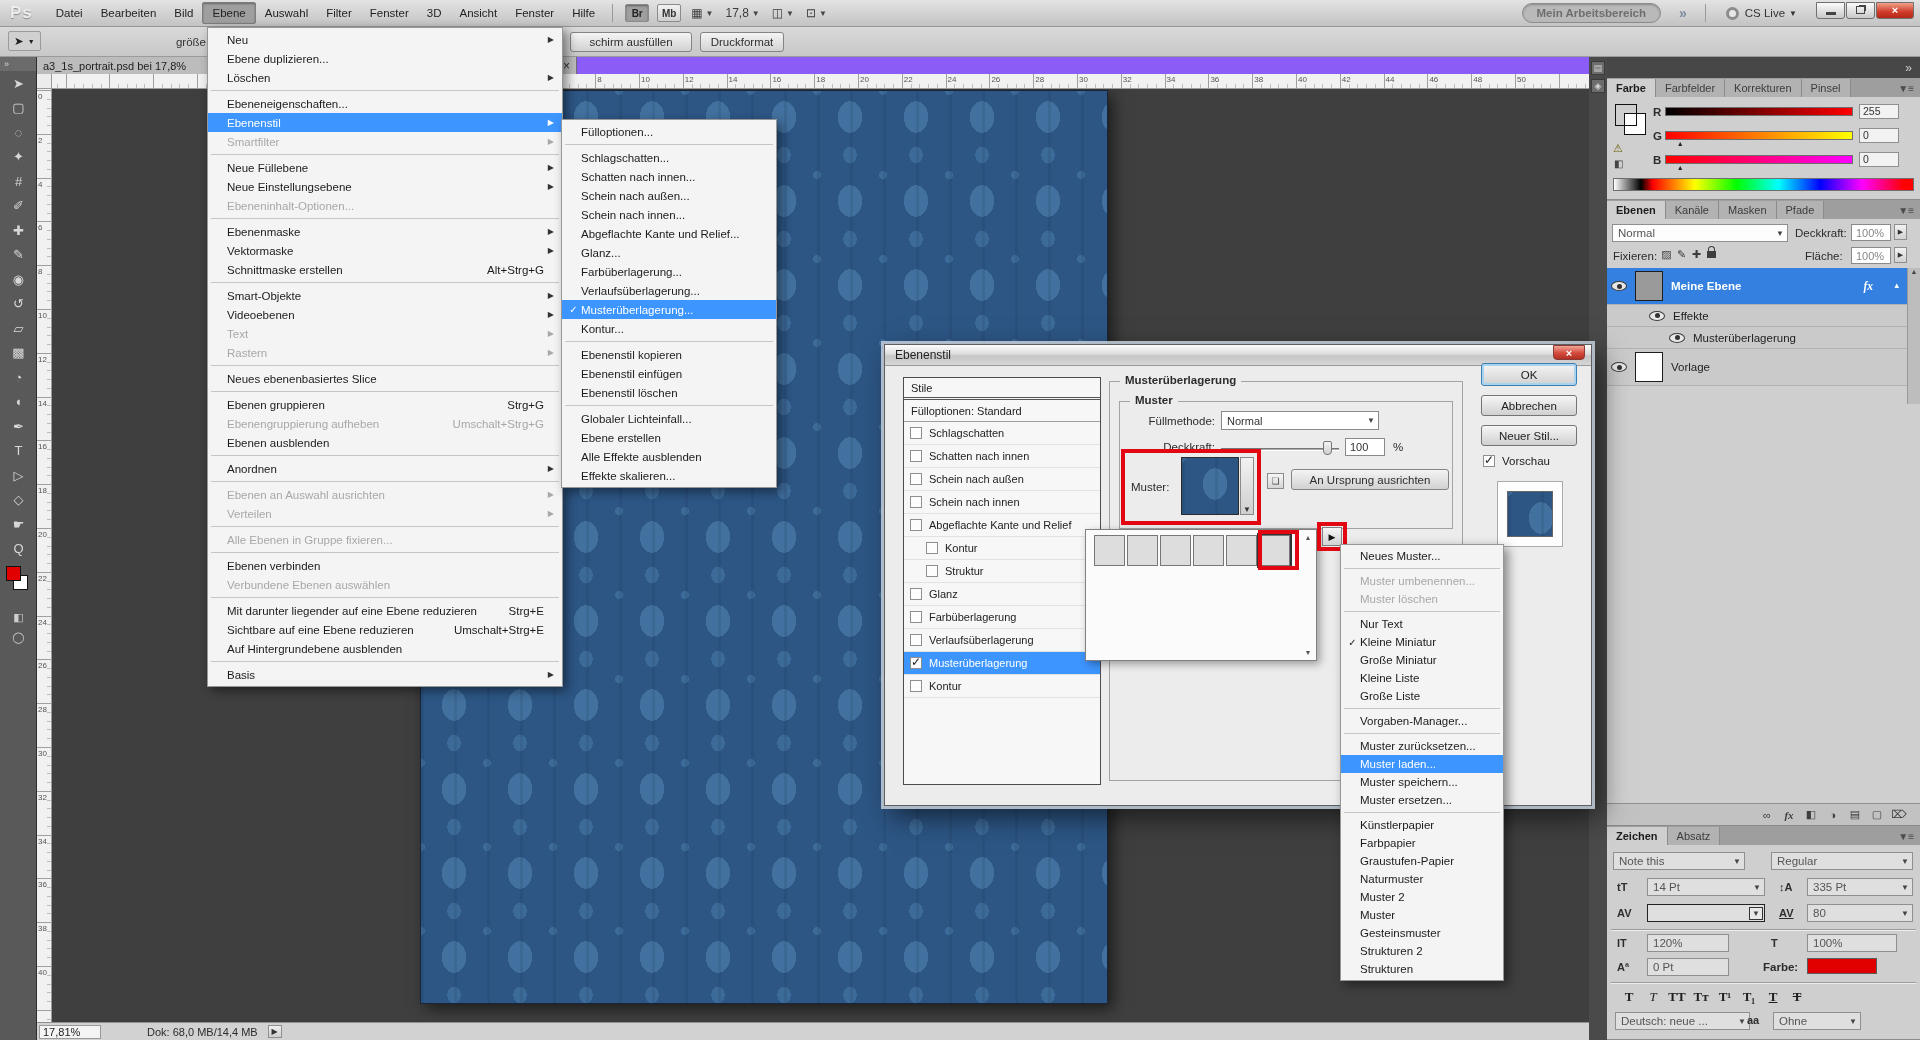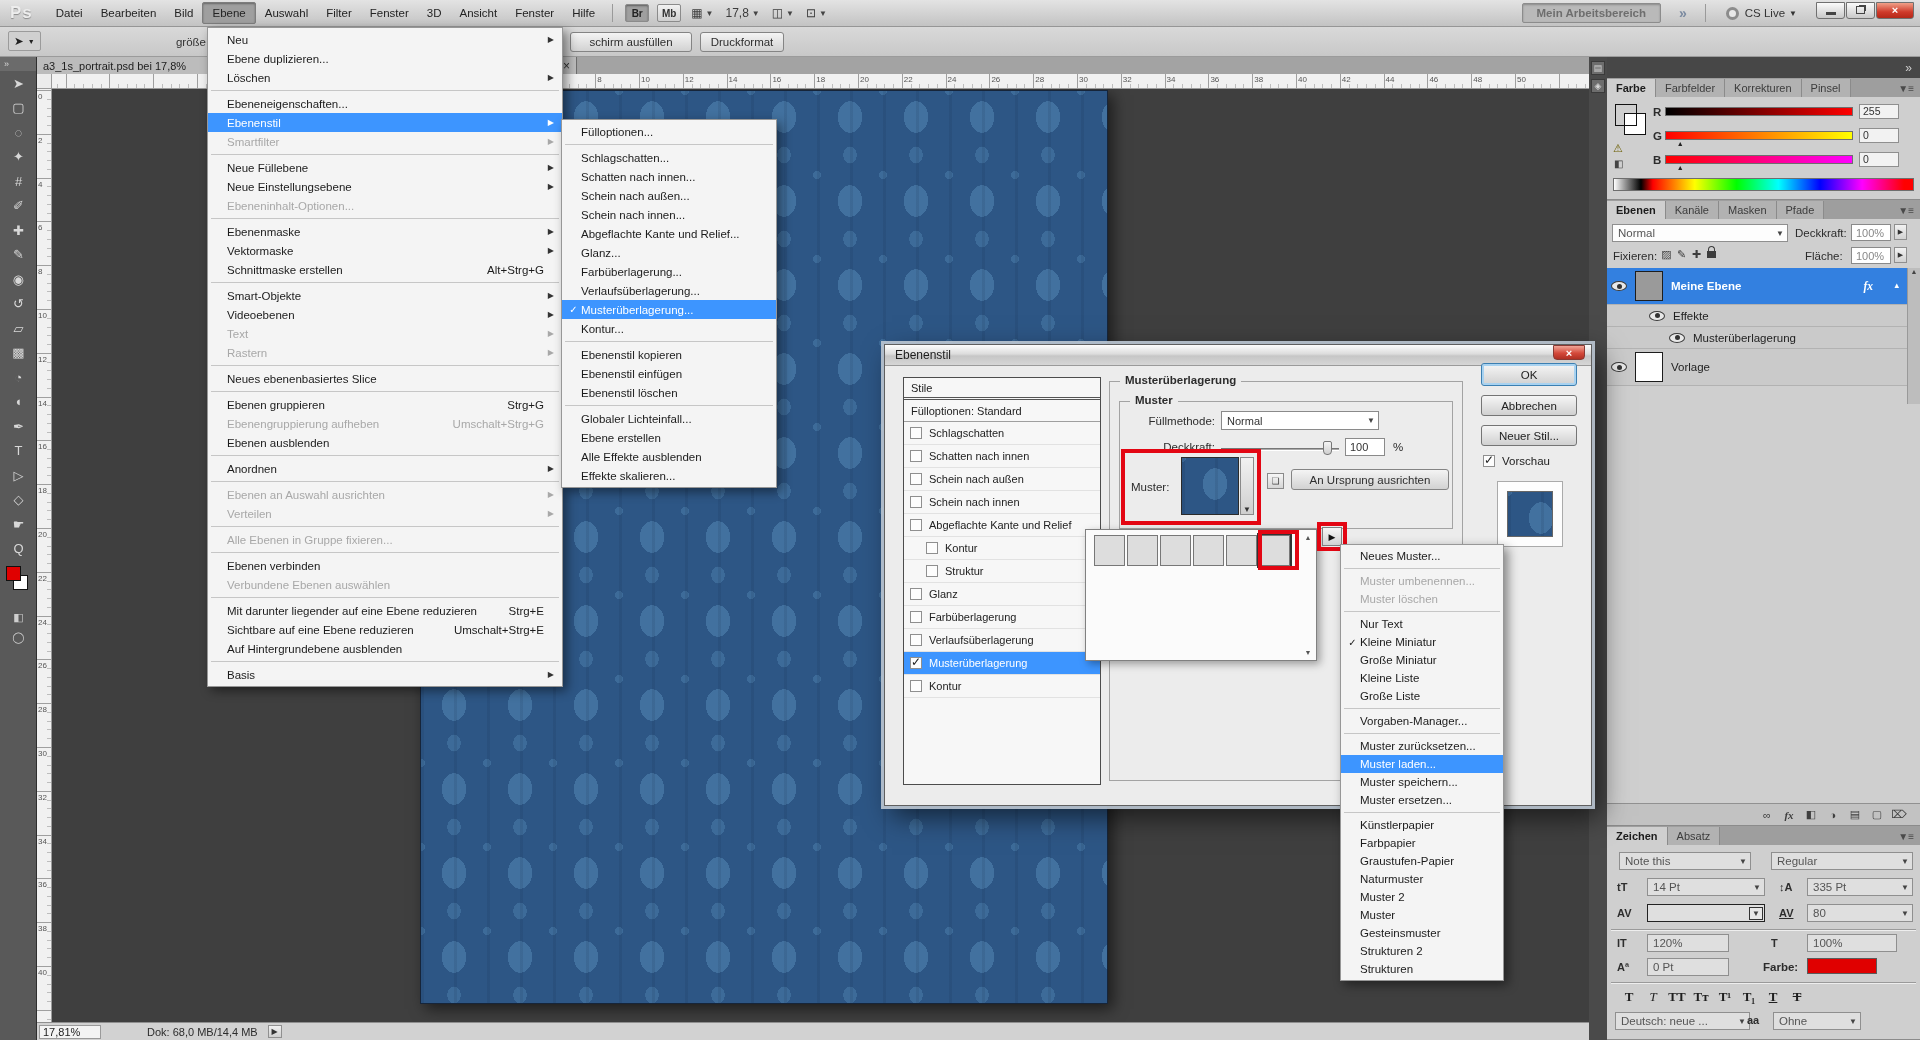--- a/index.html
+++ b/index.html
@@ -17,21 +17,21 @@
   .menu-top.active { background:#9f9f9f; border:1px solid #7d7d7d; border-radius:2px;
                      box-shadow:inset 0 1px 2px rgba(0,0,0,.35); }
   .mb-sep { width:1px; height:18px; background:#9a9a9a; margin:0 8px; }
   .mb-btn { height:18px; min-width:24px; margin:0 4px; border:1px solid #8b8b8b; border-radius:2px;
             background:linear-gradient(#f2f2f2,#cfcfcf); font-size:10px; font-weight:bold;
             display:flex; align-items:center; justify-content:center; color:#333; }
   .mb-btn.pressed { background:#9f9f9f; box-shadow:inset 0 1px 2px rgba(0,0,0,.4); color:#222; }
   .mb-ico { display:flex; align-items:center; margin:0 6px; color:#3c3c3c; font-size:12px; }
   .mb-ico .dd { font-size:8px; margin-left:3px; color:#444; }
   #mb-right { margin-left:auto; display:flex; align-items:center; height:100%; }
-  #workspace-btn { background:#b9b9b9; border:1px solid #8c8c8c; border-radius:2px; color:#6e6e6e;
+  #workspace-btn { background:#b9b9b9; border:1px solid #8c8c8c; border-radius:10px; color:#6e6e6e;
                    font-weight:bold; padding:3px 14px; margin-right:8px;
                    box-shadow:inset 0 1px 2px rgba(0,0,0,.25); }
   .chev { color:#7b8aa0; font-size:14px; font-weight:bold; margin:0 10px; }
   #cslive { display:flex; align-items:center; margin:0 12px; color:#333; }
   #cslive .ring { width:13px; height:13px; border:3px solid #8c8c8c; border-radius:50%;
                   margin-right:6px; background:#e8e8e8; }
   .winbtns { display:flex; margin:0 6px 6px 6px; }
   .winbtn { width:29px; height:17px; border:1px solid #707070; border-radius:0 0 3px 3px;
             background:linear-gradient(#fbfbfb,#c9c9c9); display:flex; align-items:center;
             justify-content:center; margin-left:1px; font-size:11px; color:#333; }
@@ -58,21 +58,21 @@
   .tool { width:37px; height:24.5px; display:flex; align-items:center; justify-content:center;
           color:#d8d8d8; font-size:13px; }
   #tb-chips { position:relative; height:46px; }
   #chip-bg { position:absolute; left:13px; top:14px; width:15px; height:15px; background:#fff;
              border:1px solid #111; }
   #chip-fg { position:absolute; left:6px; top:5px; width:15px; height:15px; border:1px solid #111; }
   .tb-extra { width:37px; height:20px; display:flex; align-items:center; justify-content:center;
               color:#cfcfcf; font-size:11px; }
 
   
-  #tabbar { position:absolute; left:37px; top:57px; width:1552px; height:17px; background:#a3a3a3;
+  #tabbar { position:absolute; left:37px; top:57px; width:1552px; height:17px; background:#8b5cf6;
             z-index:3; }
   #doctab { position:absolute; left:0; top:0; width:540px; height:17px; background:#bcbcbc;
             border-right:1px solid #6e6e6e; display:flex; align-items:center; font-size:11px;
             color:#1d1d1d; padding:0 6px; }
   #doctab .fill { flex:1; }
   #doctab .x { margin-left:6px; color:#333; font-size:12px; }
   #ruler-corner { position:absolute; left:37px; top:74px; width:15px; height:15px; background:#ececec;
                   border-right:1px solid #9c9c9c; border-bottom:1px solid #9c9c9c; z-index:3; }
   #ruler-h { position:absolute; left:52px; top:74px; width:1537px; height:15px; background:#f1f1f1;
              border-bottom:1px solid #9c9c9c; overflow:hidden; z-index:3;
@@ -1165,21 +1165,21 @@
         <span class="lb-ico">⌦</span>
       </div>
   </div>
 
   <div class="panel" id="panel-zeichen">
     <div class="tabbar" id="zeichen-tabs">
         <div class="ptab active">Zeichen</div>
         <div class="ptab">Absatz</div>
         <div class="tab-menu">▼≡</div>
       </div>
-    <div class="z-combo" style="left:12px;top:26px;width:132px">
+    <div class="z-combo" style="left:6px;top:26px;width:132px">
       <span>Note this</span>
       <span class="dd">▼</span>
     </div>
     <div class="z-combo" style="left:164px;top:26px;width:142px">
       <span>Regular</span>
       <span class="dd">▼</span>
     </div>
     <div class="z-ico" style="left:10px;top:55px">tT</div>
     <div class="z-combo" style="left:40px;top:52px;width:118px">
       <span>14 Pt</span>

